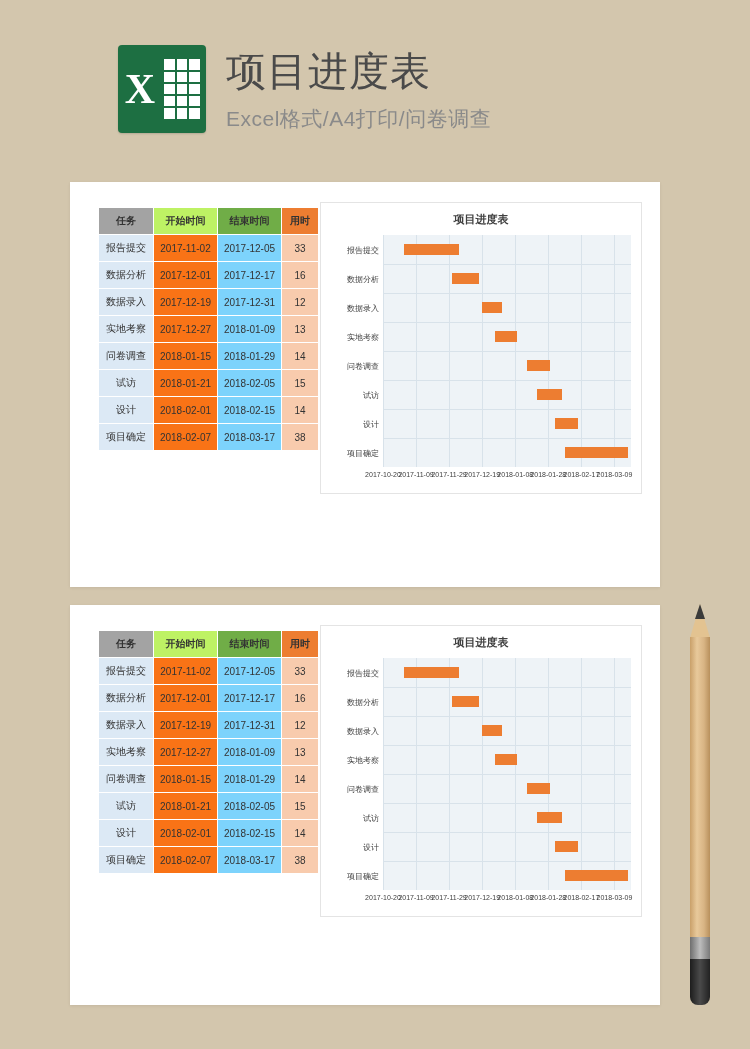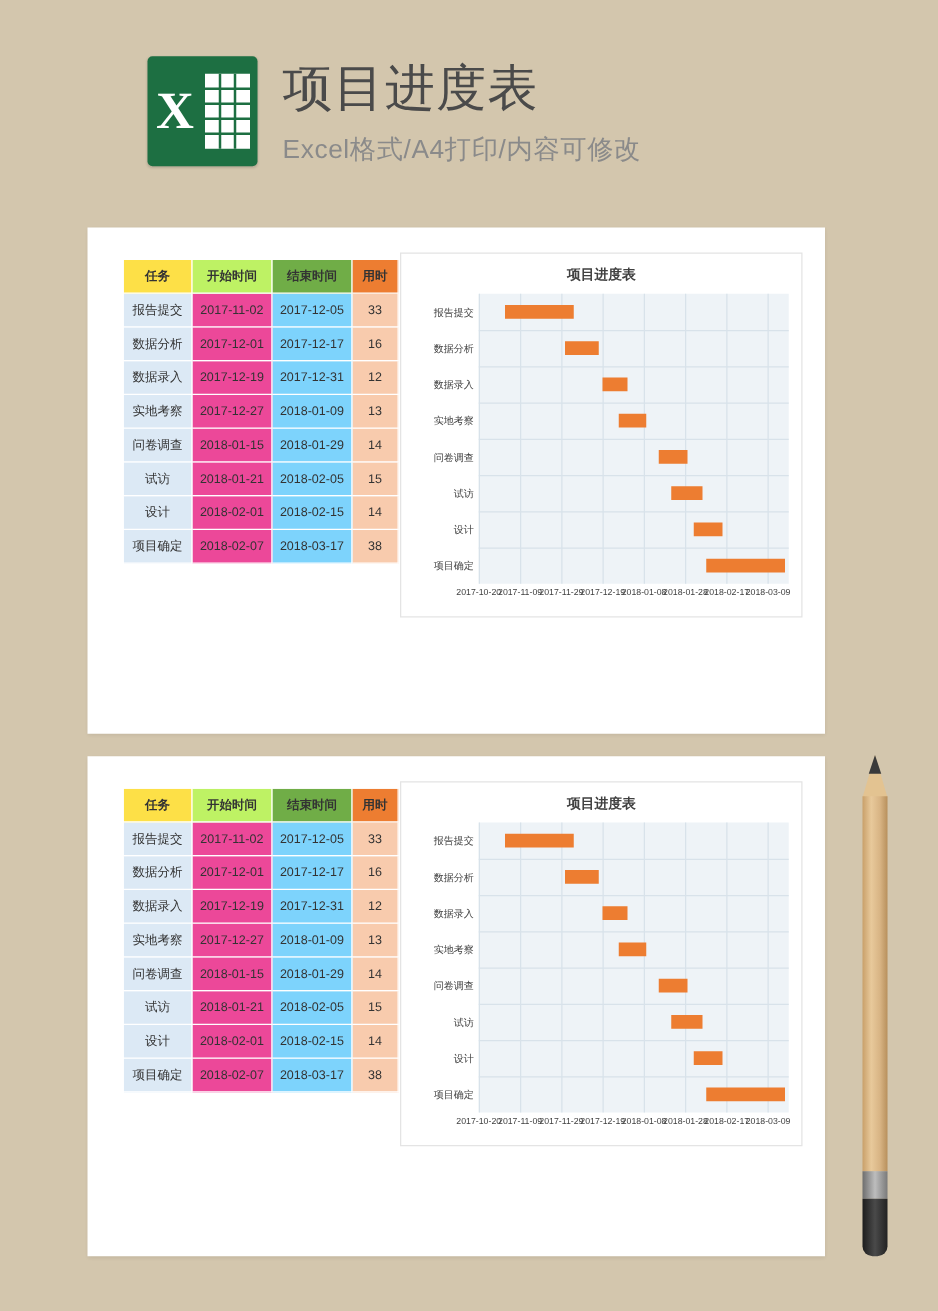--- a/index.html
+++ b/index.html
@@ -56,26 +56,26 @@
     border-collapse:collapse;
     position:absolute;left:28px;top:25px;
     font-size:10px;color:#333;
   }
   table.gantt-table th,table.gantt-table td{
     border:1px solid #ffffff;
     height:26px;text-align:center;vertical-align:middle;
     padding:0 3px;white-space:nowrap;
   }
   table.gantt-table th{font-weight:bold;color:#333;font-size:10px;}
-  th.c0{background:#fde047;width:48px;}
+  th.c0{background:#a3a3a3;width:48px;}
   th.c1{background:#bef264;width:57px;color:#fff;font-family:Liberation Mono, monospace;}
   th.c2{background:#70ad47;width:57px;color:#fff;}
   th.c3{background:#ed7d31;width:30px;color:#fff;}
   td.c0{background:#dce9f5;width:48px;}
-  td.c1{background:#ec4899;width:57px;}
+  td.c1{background:#f97316;width:57px;}
   td.c2{background:#7dd3fc;width:57px;}
   td.c3{background:#f8cbad;width:30px;}
   
   .chart-panel{
     position:absolute;left:250px;top:20px;width:320px;height:290px;
     background:#fff;border:1px solid #e4e4e4;
   }
   .chart-title{
     text-align:center;font-size:11px;color:#404040;font-weight:bold;
     margin-top:9px;
@@ -133,21 +133,21 @@
       <i style="left:0;top:11px;width:36px;height:2px;"></i>
       <i style="left:0;top:23px;width:36px;height:2px;"></i>
       <i style="left:0;top:35px;width:36px;height:2px;"></i>
       <i style="left:0;top:47px;width:36px;height:2px;"></i>
       <i style="left:11px;top:0;width:2px;height:60px;"></i>
       <i style="left:23px;top:0;width:2px;height:60px;"></i>
     </div>
   </div>
   <div class="hdr-text">
     <div class="hdr-title">项目进度表</div>
-    <div class="hdr-sub">Excel格式/A4打印/内容可修改</div>
+    <div class="hdr-sub">Excel格式/A4打印/问卷调查</div>
   </div>
 </div>
 
 <div class="sheet-card" id="card1">
   <div class="sheet-inner">
     <table class="gantt-table">
       <thead>
         <tr>
           <th class="c0">任务</th>
           <th class="c1">开始时间</th>

